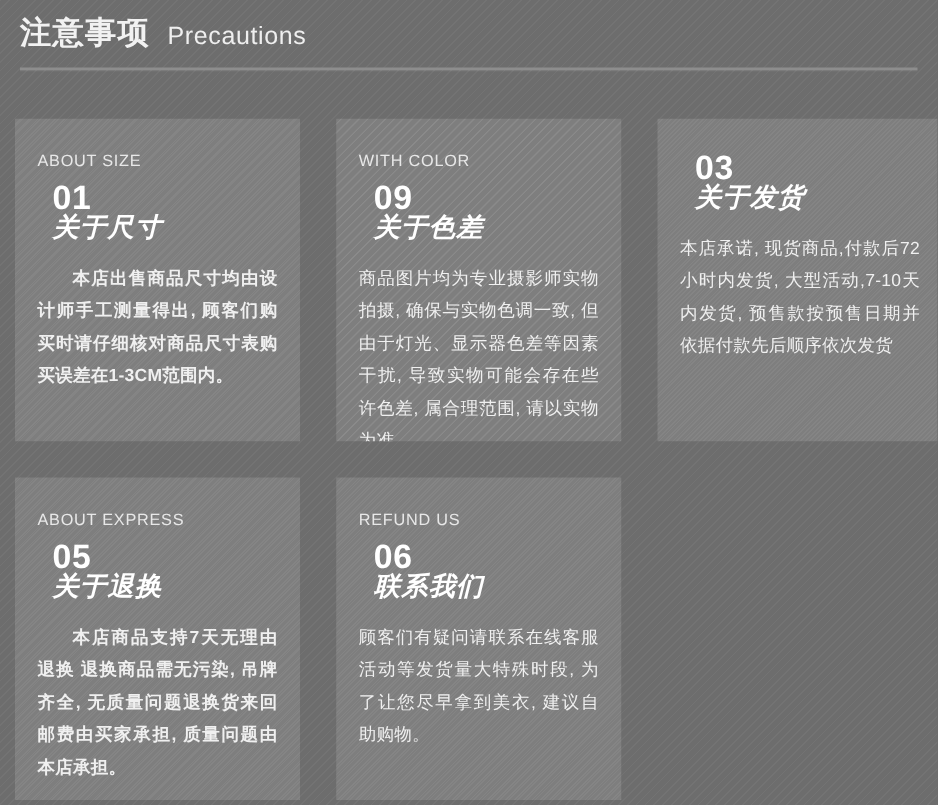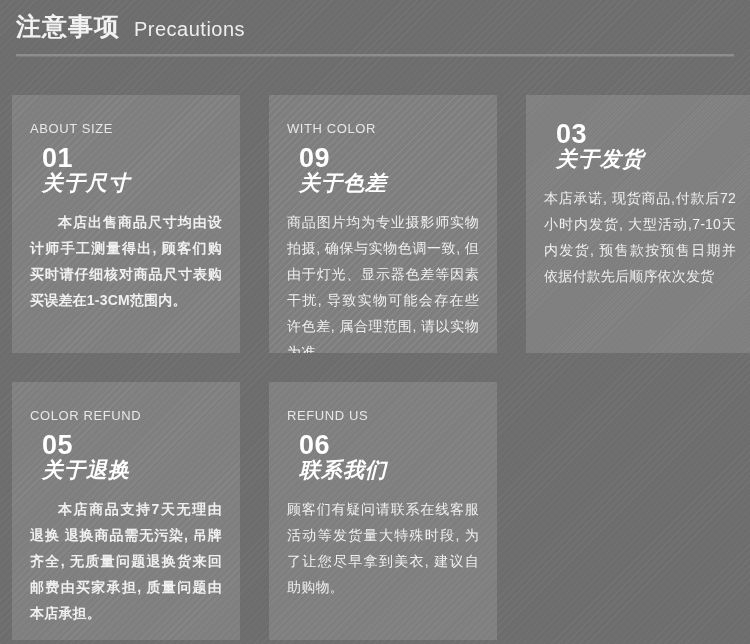--- a/index.html
+++ b/index.html
@@ -169,21 +169,21 @@
     <div class="card">
       <div class="card-head">
         <span class="card-num">03</span>
         <span class="card-title">关于发货</span>
       </div>
       <div class="card-body">本店承诺, 现货商品,付款后72小时内发货, 大型活动,7-10天内发货, 预售款按预售日期并依据付款先后顺序依次发货</div>
     </div>
 
 
     <div class="card">
-      <div class="card-en">COLOR REFUND</div>
+      <div class="card-en">ABOUT EXPRESS</div>
       <div class="card-head">
         <span class="card-num">05</span>
         <span class="card-title">关于退换</span>
       </div>
       <div class="card-body indent">本店商品支持7天无理由退换 退换商品需无污染, 吊牌齐全, 无质量问题退换货来回邮费由买家承担, 质量问题由本店承担。</div>
     </div>
 
     <div class="card">
       <div class="card-en">REFUND US</div>
       <div class="card-head">

